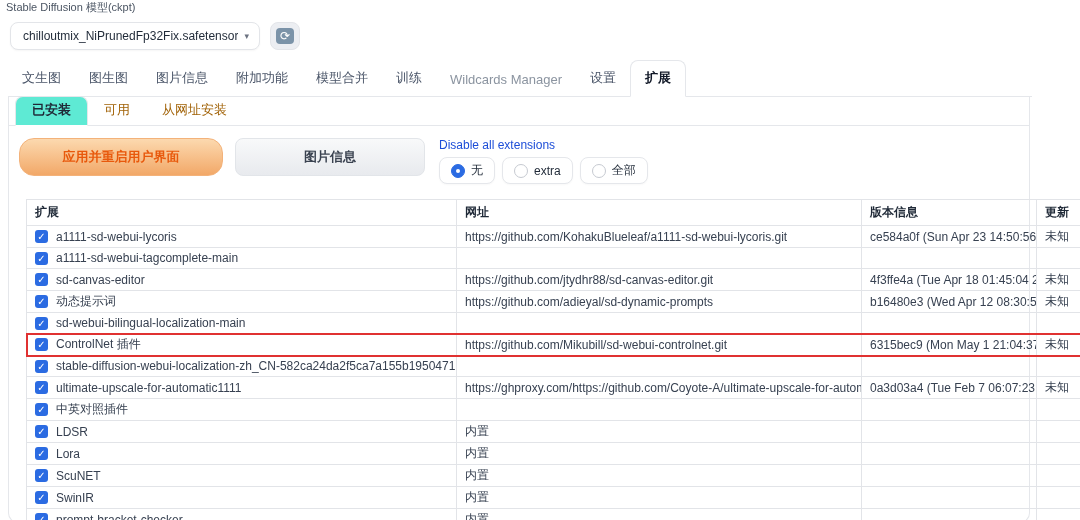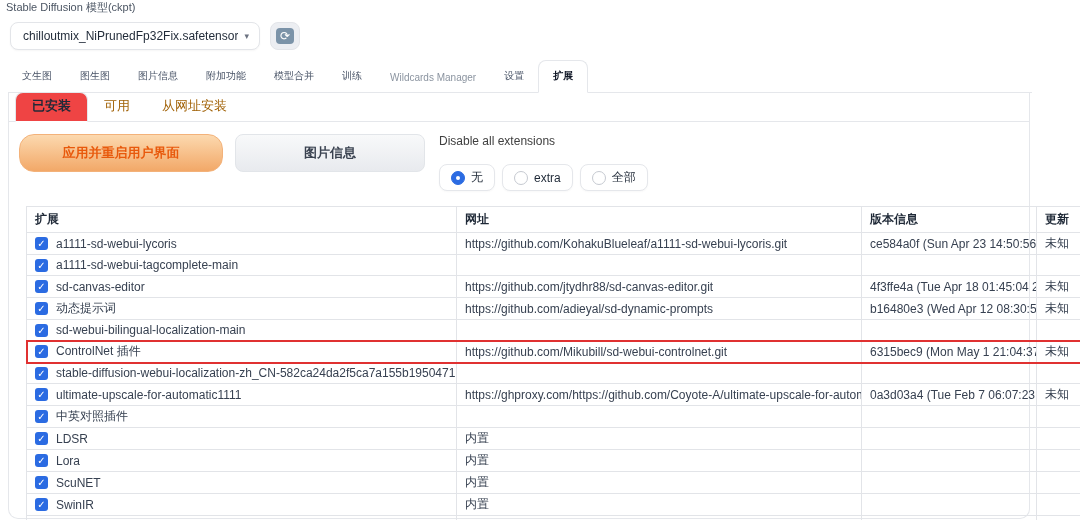--- a/index.html
+++ b/index.html
@@ -20,51 +20,51 @@
   .refresh-btn { width:30px; height:28px; margin-left:10px; background:#eceef2;
     border:1px solid #e3e5e9; border-radius:8px; display:flex; align-items:center;
     justify-content:center; cursor:pointer; }
   .refresh-icon { display:flex; align-items:center; justify-content:center;
     width:18px; height:16px; border-radius:4px; background:#7b93a8; color:#fff;
     font-size:12px; line-height:1; }
 
   
   .main-tabs { display:flex; align-items:flex-end; margin:10px 0 0 8px;
     border-bottom:1px solid #e5e7eb; padding-left:0; }
-  .main-tab { font-size:10px; color:#4a5568; padding:8px 14px 9px; cursor:pointer;
+  .main-tab { font-size:13px; color:#4a5568; padding:8px 14px 9px; cursor:pointer;
     white-space:nowrap; position:relative; }
   .main-tab.muted { color:#8b94a0; }
   .main-tab.active { color:#111827; font-weight:bold; background:#fff;
     border:1px solid #e5e7eb; border-bottom:1px solid #fff; border-radius:8px 8px 0 0;
     margin-bottom:-1px; }
 
   
   .panel { margin:0 2px 0 8px; border:1px solid #e5e7eb; border-top:none;
     border-radius:0 0 10px 10px; height:426px; position:relative; }
 
   .sub-tabs { display:flex; align-items:flex-end; border-bottom:1px solid #e5e7eb;
     padding:6px 0 0 6px; height:29px; }
   .sub-tab { font-size:13px; color:#a16207; padding:4px 16px 6px; cursor:pointer;
     white-space:nowrap; }
-  .sub-tab.active { color:#1f2937; font-weight:bold; background:#ef4444;
+  .sub-tab.active { color:#1f2937; font-weight:bold; background:#5eead4;
     border:1px solid #e5e7eb; border-bottom:1px solid #fff; border-radius:8px 8px 0 0;
     margin-bottom:-1px; }
 
   
   .controls { display:flex; align-items:flex-start; padding:12px 10px 0 10px; }
   .btn-apply { width:204px; height:38px; border:1px solid #f3b27a; border-radius:15px;
     background:linear-gradient(#fcd9af,#f2a868); color:var(--orange,#e8590c);
     font-weight:bold; font-size:13px; cursor:pointer;
     font-family:"Liberation Sans","DejaVu Sans",sans-serif; }
   .btn-check { width:190px; height:38px; margin-left:12px; border:1px solid #e2e5e9;
     border-radius:8px; background:linear-gradient(#f8f9fa,#e8eaee); color:#3a4250;
     font-weight:bold; font-size:13px; cursor:pointer;
     font-family:"Liberation Sans","DejaVu Sans",sans-serif; }
   .disable-group { margin-left:14px; }
-  .disable-label { font-size:12px; color:#404040; margin-bottom:16px; }
+  .disable-label { font-size:12px; color:#1d4ed8; margin-bottom:5px; }
   .radio-row { display:flex; gap:7px; }
   .radio-chip { display:flex; align-items:center; gap:6px; background:#fff;
     border:1px solid #e5e7eb; border-radius:8px; padding:4px 11px; cursor:pointer;
     box-shadow:0 1px 2px rgba(0,0,0,.03); }
   .radio-dot { width:14px; height:14px; border-radius:50%; border:1px solid #c6cad1;
     background:#fff; position:relative; }
   .radio-chip.selected .radio-dot { background:var(--accent,#2563eb); border-color:var(--accent,#2563eb); }
   .radio-chip.selected .radio-dot::after { content:""; position:absolute; left:4px; top:4px;
     width:4px; height:4px; border-radius:50%; background:#fff; }
   .radio-chip span.lbl { font-size:12px; color:#1f2937; }

